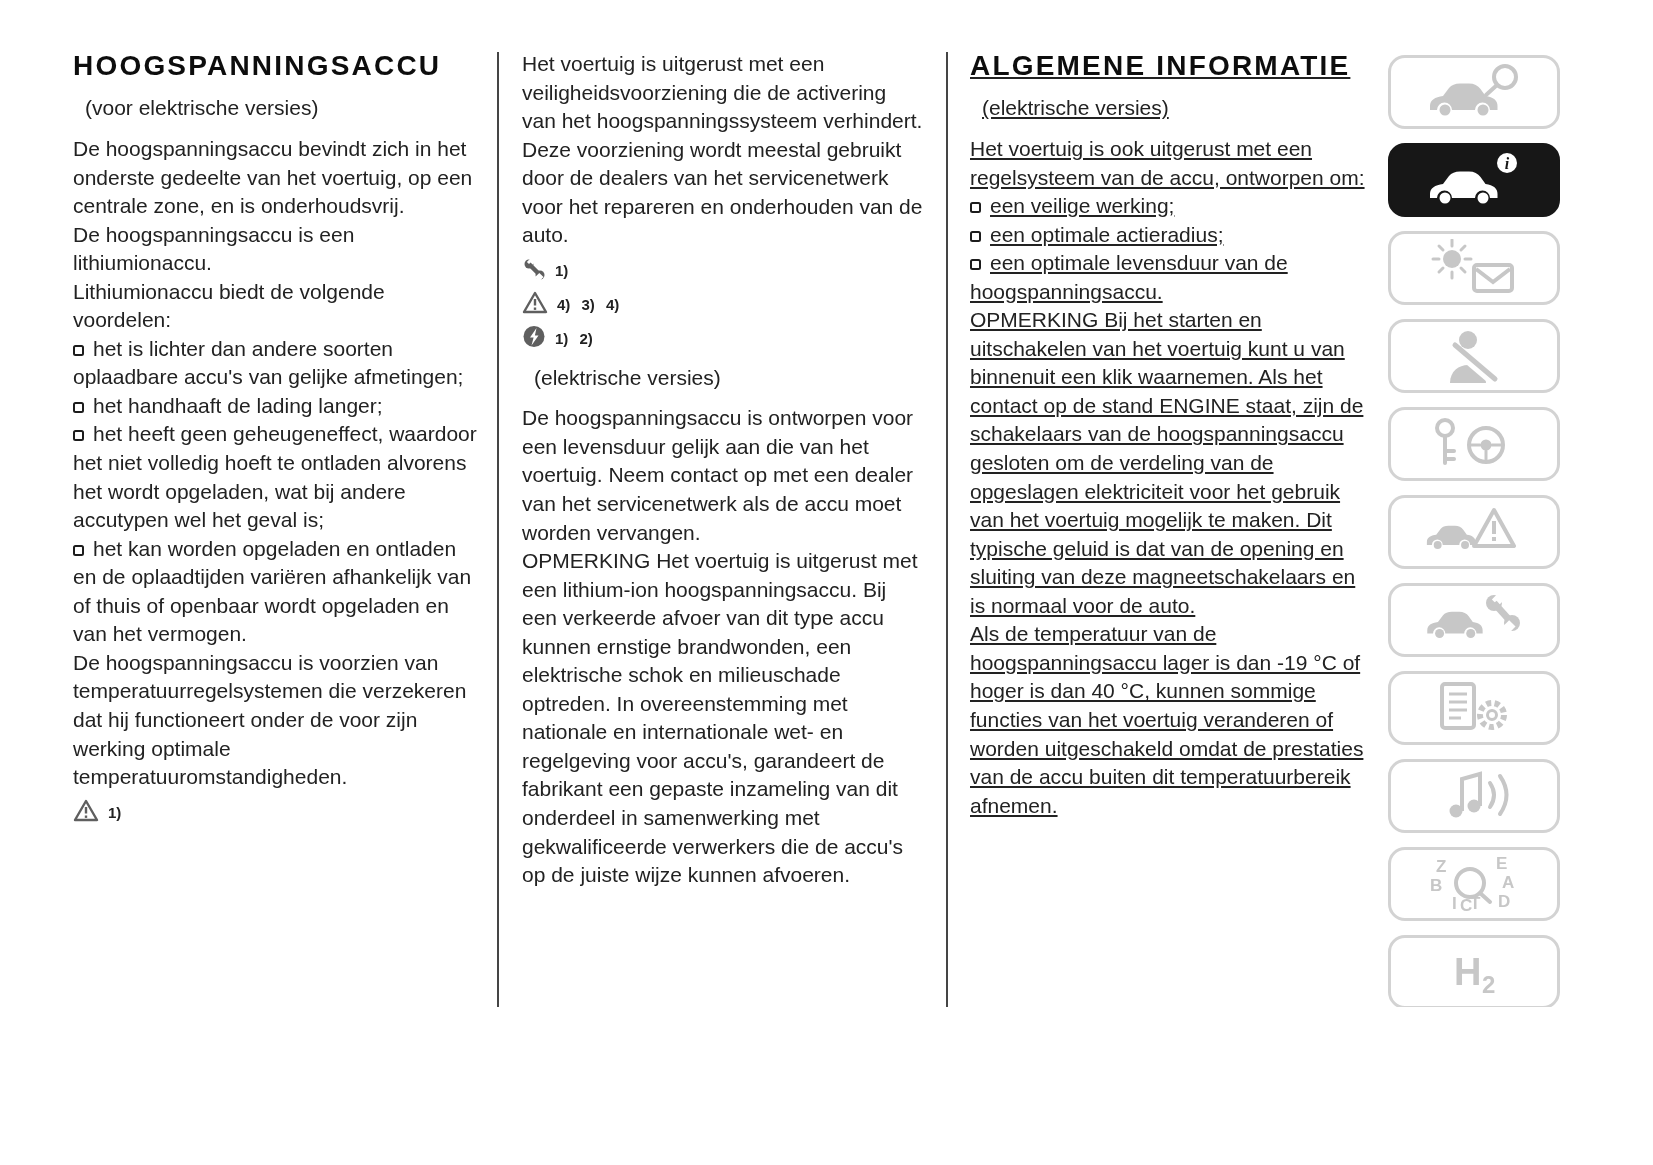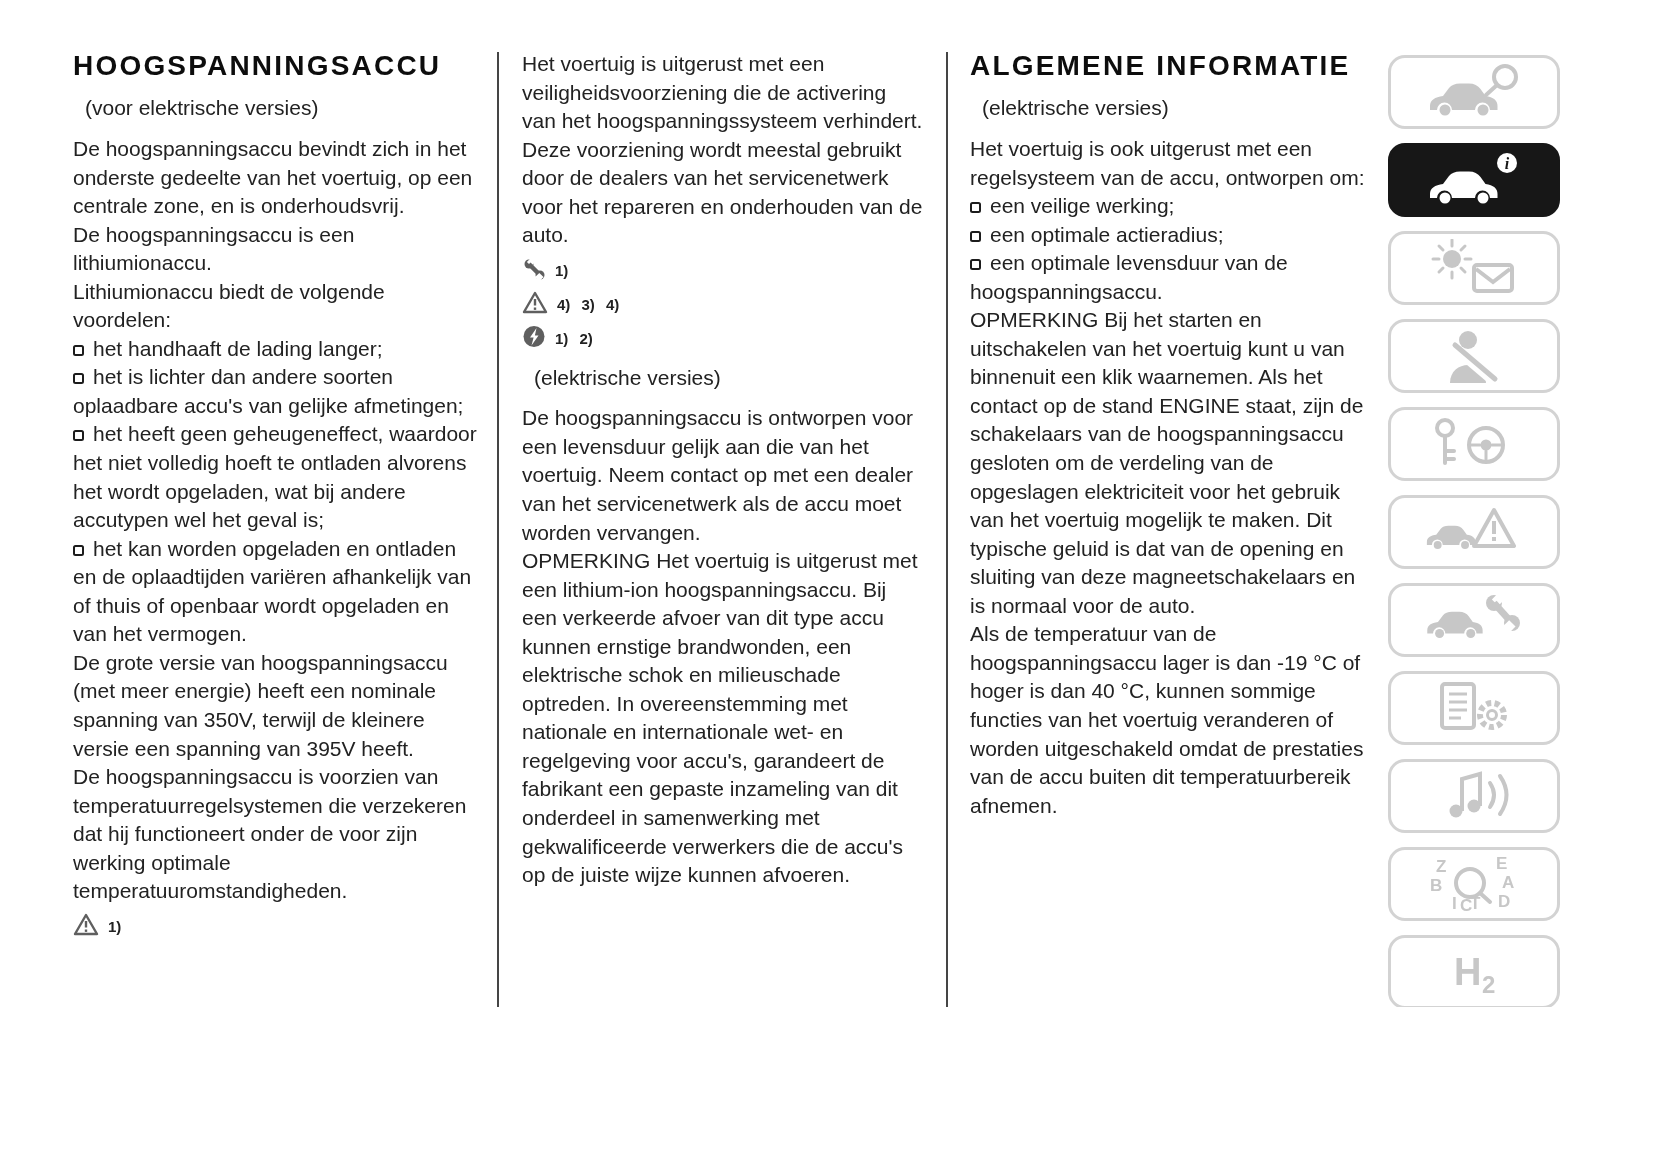--- a/index.html
+++ b/index.html
@@ -25,25 +25,24 @@
 </head>
 <body>
 
 <div class="page">
   <div class="col" style="left:73px;width:408px;">
       <h2 class="heading">HOOGSPANNINGSACCU</h2>
       <p class="sub">(voor elektrische versies)</p>
       <p class="para">De hoogspanningsaccu bevindt zich in het onderste gedeelte van het voertuig, op een centrale zone, en is onderhoudsvrij.</p>
       <p class="para">De hoogspanningsaccu is een lithiumionaccu.</p>
       <p class="para">Lithiumionaccu biedt de volgende voordelen:</p>
+      <p class="para"><span class="sq"></span>het is lichter dan andere soorten oplaadbare accu's van gelijke afmetingen;</p>
       <p class="para"><span class="sq"></span>het handhaaft de lading langer;</p>
-      <p class="para"><span class="sq"></span>het is lichter dan andere soorten oplaadbare accu's van gelijke afmetingen;</p>
       <p class="para"><span class="sq"></span>het heeft geen geheugeneffect, waardoor het niet volledig hoeft te ontladen alvorens het wordt opgeladen, wat bij andere accutypen wel het geval is;</p>
       <p class="para"><span class="sq"></span>het kan worden opgeladen en ontladen en de oplaadtijden variëren afhankelijk van of thuis of openbaar wordt opgeladen en van het vermogen.</p>
-      <p class="para">De grote versie van hoogspanningsaccu (met meer energie) heeft een nominale spanning van 350V, terwijl de kleinere versie een spanning van 395V heeft.</p>
       <p class="para">De hoogspanningsaccu is voorzien van temperatuurregelsystemen die verzekeren dat hij functioneert onder de voor zijn werking optimale temperatuuromstandigheden.</p>
       <div class="iconref">
         <span><svg width="26" height="23" viewBox="0 0 26 23" xmlns="http://www.w3.org/2000/svg">
             <path d="M13 2 L24 21 H2 Z" fill="none" stroke="#5f5f5f" stroke-width="2.4" stroke-linejoin="round"></path>
             <rect x="11.8" y="8" width="2.4" height="6.5" fill="#5f5f5f"></rect>
             <rect x="11.8" y="16.5" width="2.4" height="2.4" fill="#5f5f5f"></rect>
           </svg></span>
         <span class="refs">1)</span>
       </div>
     </div>
@@ -73,21 +72,21 @@
             <circle cx="12" cy="11.5" r="10.5" fill="#5f5f5f"></circle>
             <path d="M14.5 3 L8 12.5 h3.6 L9.5 20.5 16.5 10.5 h-3.6 z" fill="#fff"></path>
           </svg></span>
         <span class="refs">1) 2)</span>
       </div>
       <p class="sub">(elektrische versies)</p>
       <p class="para">De hoogspanningsaccu is ontworpen voor een levensduur gelijk aan die van het voertuig. Neem contact op met een dealer van het servicenetwerk als de accu moet worden vervangen.</p>
       <p class="para">OPMERKING Het voertuig is uitgerust met een lithium-ion hoogspanningsaccu. Bij een verkeerde afvoer van dit type accu kunnen ernstige brandwonden, een elektrische schok en milieuschade optreden. In overeenstemming met nationale en internationale wet- en regelgeving voor accu's, garandeert de fabrikant een gepaste inzameling van dit onderdeel in samenwerking met gekwalificeerde verwerkers die de accu's op de juiste wijze kunnen afvoeren.</p>
     </div>
   <div class="vline" style="left:946px;"></div>
-  <div class="col" style="left:970px;width:405px;">
+  <div class="col" style="left:970px;width:405px;text-decoration:underline;">
       <h2 class="heading">ALGEMENE INFORMATIE</h2>
       <p class="sub">(elektrische versies)</p>
       <p class="para">Het voertuig is ook uitgerust met een regelsysteem van de accu, ontworpen om:</p>
       <p class="para"><span class="sq"></span>een veilige werking;</p>
       <p class="para"><span class="sq"></span>een optimale actieradius;</p>
       <p class="para"><span class="sq"></span>een optimale levensduur van de hoogspanningsaccu.</p>
       <p class="para">OPMERKING Bij het starten en uitschakelen van het voertuig kunt u van binnenuit een klik waarnemen. Als het contact op de stand ENGINE staat, zijn de schakelaars van de hoogspanningsaccu gesloten om de verdeling van de opgeslagen elektriciteit voor het gebruik van het voertuig mogelijk te maken. Dit typische geluid is dat van de opening en sluiting van deze magneetschakelaars en is normaal voor de auto.</p>
       <p class="para">Als de temperatuur van de hoogspanningsaccu lager is dan -19 °C of hoger is dan 40 °C, kunnen sommige functies van het voertuig veranderen of worden uitgeschakeld omdat de prestaties van de accu buiten dit temperatuurbereik afnemen.</p>
     </div>
   <div class="sidebar">

